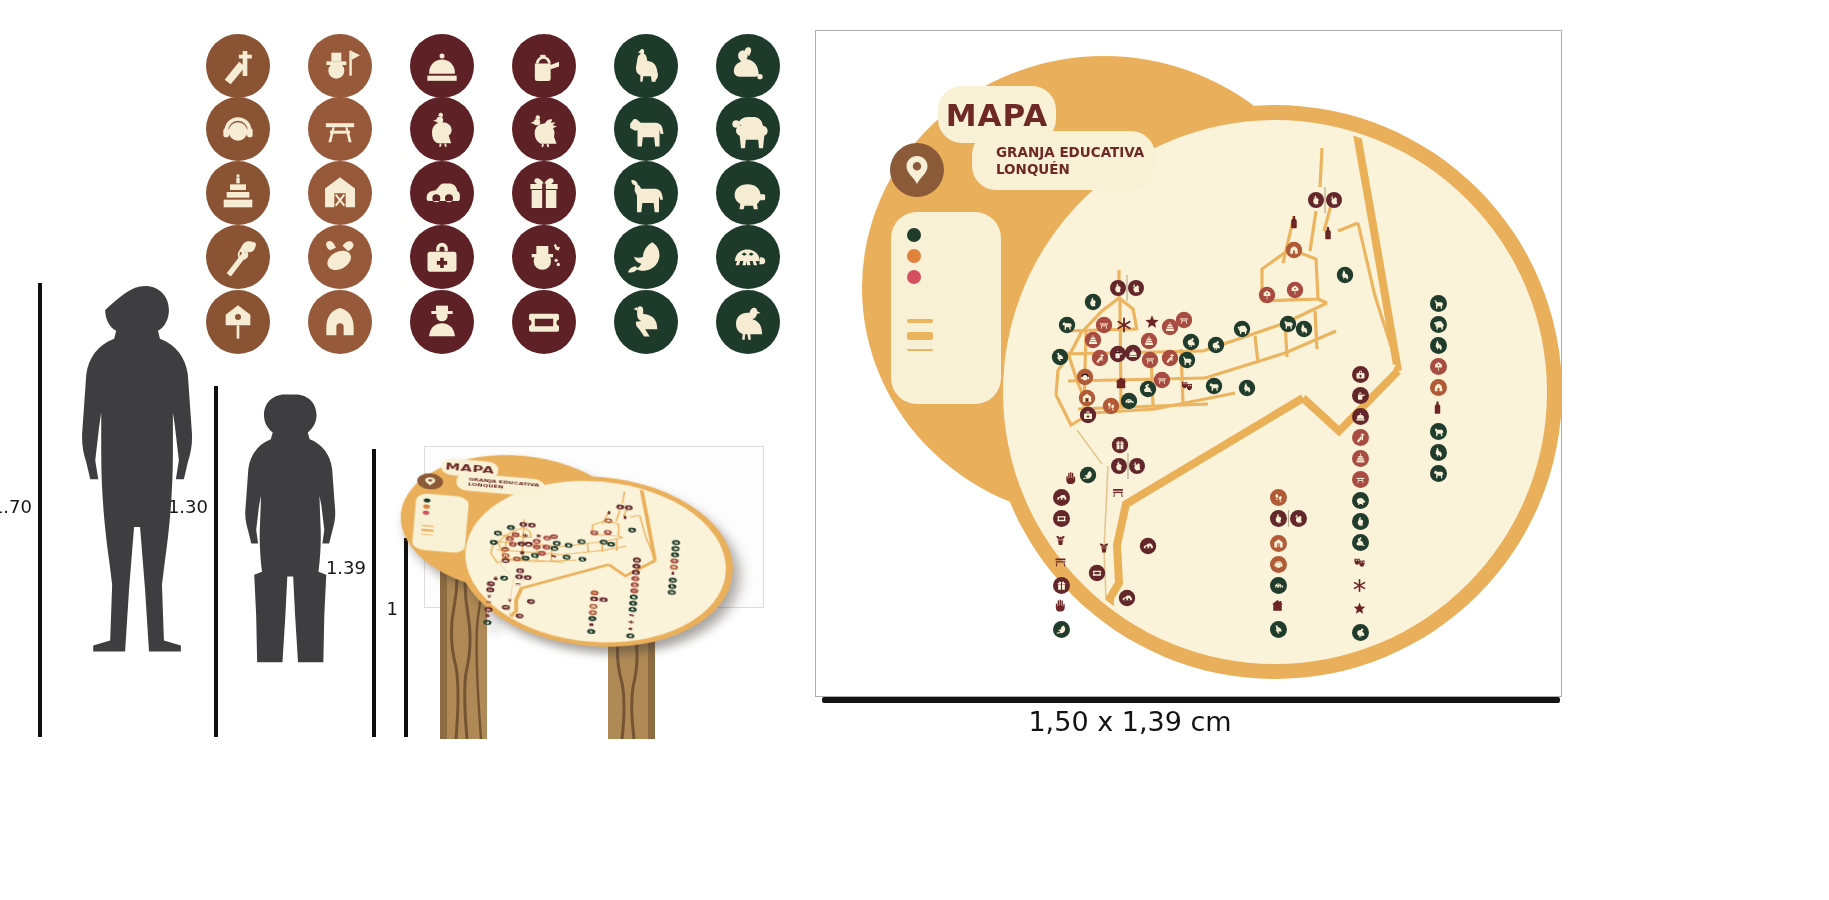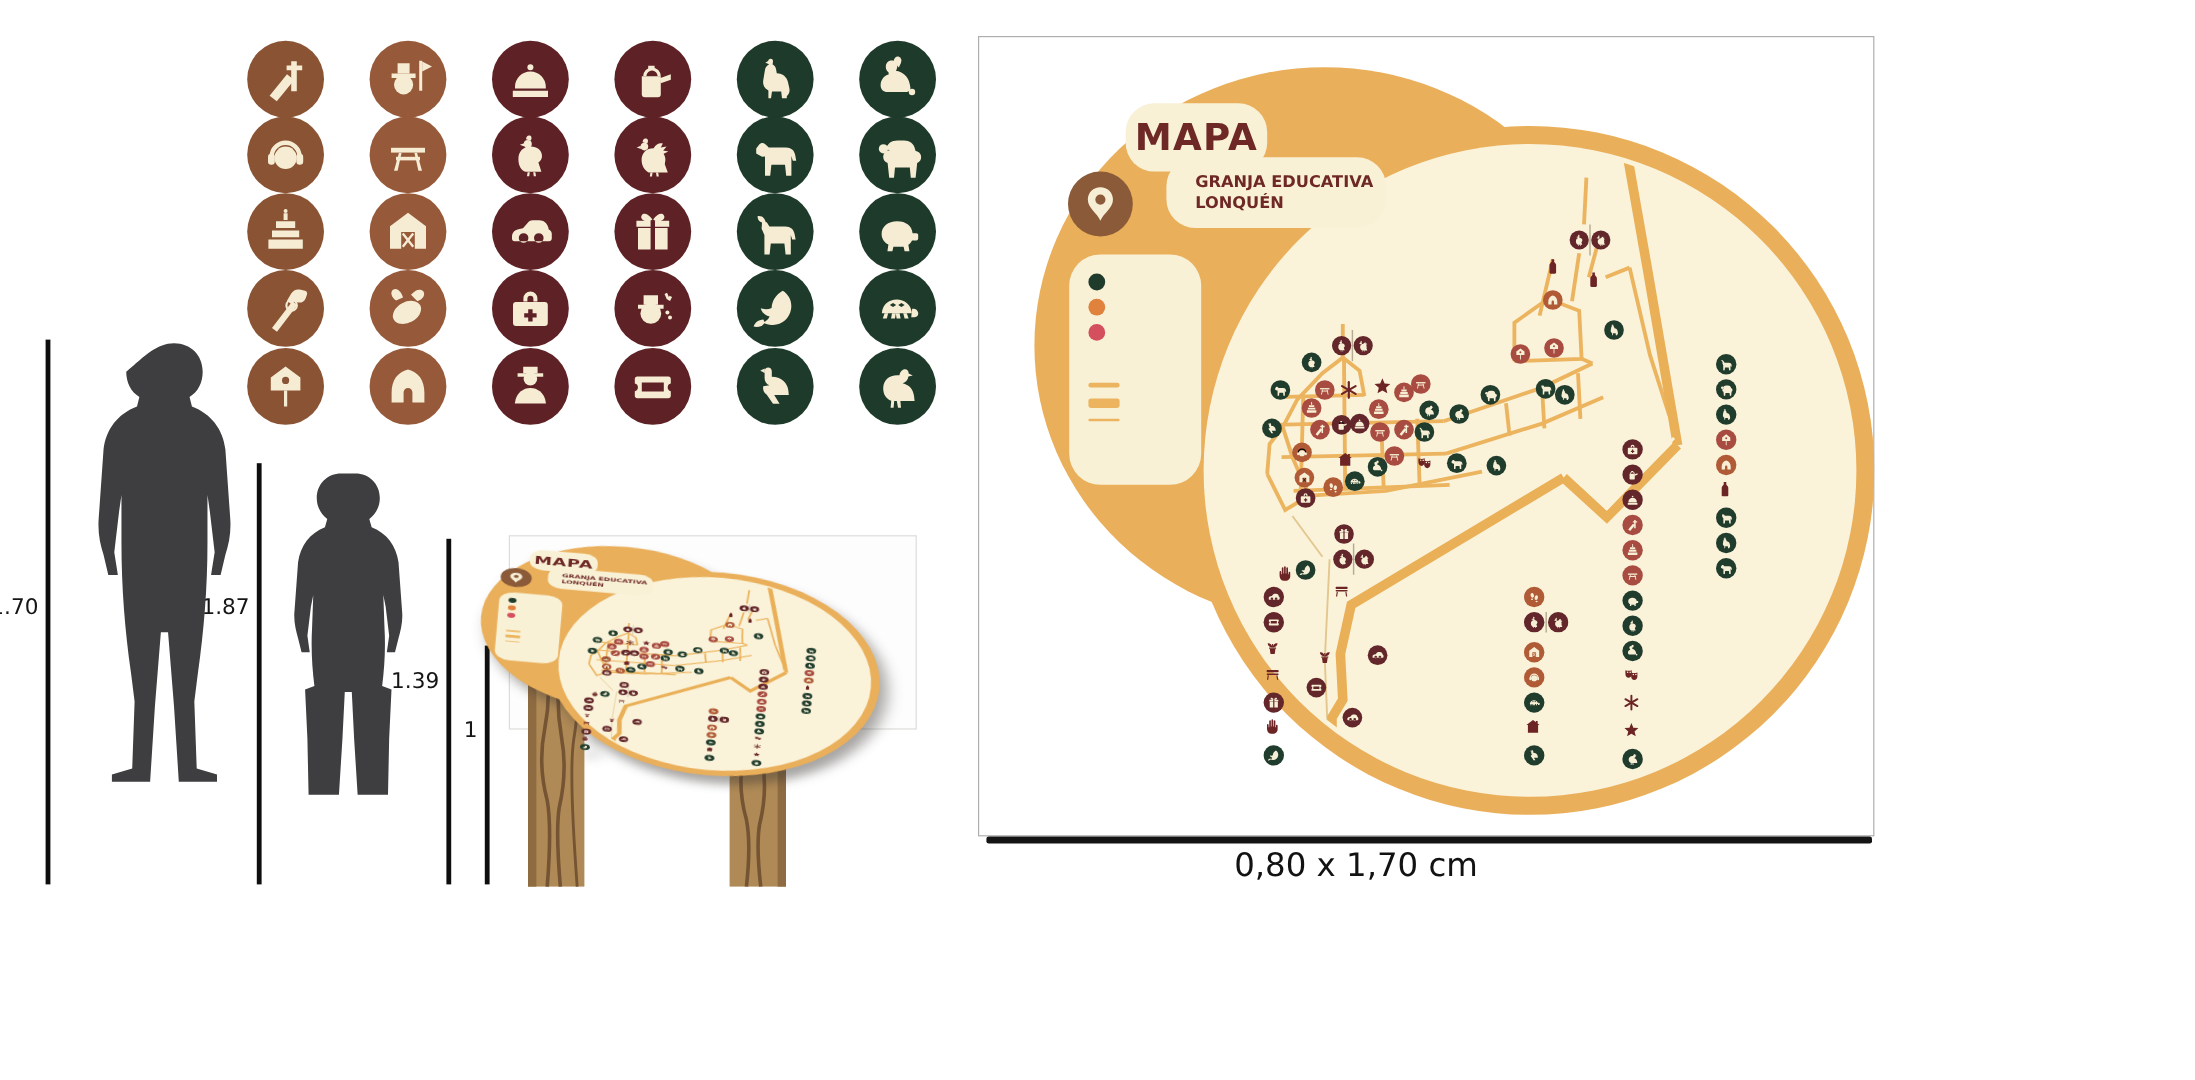--- a/index.html
+++ b/index.html
@@ -399,21 +399,21 @@
       <div class="gicon" style="left: 716px; top: 290px; background: rgb(30, 58, 42); color: rgb(245, 236, 211);">
         <svg viewBox="0 0 24 24">
           <use href="#s-emu" fill="currentColor"></use>
         </svg>
       </div>
     </div>
 
 <div class="mline" style="left:38px;top:283px;height:454px"></div>
 <div class="mlabel" style="left:-28px;top:496px">1.70</div>
 <div class="mline" style="left:214px;top:386px;height:351px"></div>
-<div class="mlabel" style="left:148px;top:496px">1.87</div>
+<div class="mlabel" style="left:148px;top:496px">1.30</div>
 <div class="mline" style="left:372px;top:449px;height:288px"></div>
 <div class="mlabel" style="left:306px;top:557px">1.39</div>
 <div class="mline" style="left:404px;top:538px;height:199px"></div>
 <div class="mlabel" style="left:338px;top:598px">1</div>
 
 <svg class="sil" style="left:58px;top:284px" width="182" height="453" viewBox="0 0 180 455">
 <path fill="currentColor" d="M86 2c14 0 24 10 24 24 0 9-4 17-11 21l2 8c16 6 26 19 28 36l4 57c1 12-1 22-4 31l-4 17h-8l3-19-4-34-2-14v40c0 38-3 74-8 109l-3 24 2 56 17 5v6h-32l-4-63-5-62h-6l-5 62-4 63H34v-6l17-5 2-56-3-24c-5-35-8-71-8-109v-40l-2 14-4 34 3 19h-8l-4-17c-3-9-5-19-4-31l4-57c2-17 12-30 28-36l2-8c-7-4-11-12-11-21C62 12 72 2 86 2z"></path>
 </svg>
 <svg class="sil" style="left:226px;top:387px" width="146" height="350" viewBox="0 0 150 350">
 <path fill="currentColor" d="M72 3c12 0 21 9 21 21 0 8-4 14-9 18l2 7c13 5 21 16 23 30l3 41c1 9-1 17-3 24l-3 12h-7l2-14-3-25-2-10 1 28c1 18 0 34-2 50l8 3-2 42-1 48h-26l-3-48-2-40h-6l-2 40-3 48H32l-1-48-2-42 8-3c-2-16-3-32-2-50l1-28-2 10-3 25 2 14h-7l-3-12c-2-7-4-15-3-24l3-41c2-14 10-25 23-30l2-7c-5-4-9-10-9-18 0-12 9-21 21-21z"></path>
@@ -1583,15 +1583,15 @@
               <svg viewBox="0 0 24 24">
                 <use href="#s-cow" fill="currentColor"></use>
               </svg>
             </span>
           <span class="llab" style="max-width:95px"></span>
           </div>
         </div>
       </div>
 </div>
 <div id="dim-bar"></div>
-<div id="dim-label">0,80 x 1,70 cm</div>
+<div id="dim-label">1,50 x 1,39 cm</div>
 
 </div>
 
 </body></html>

